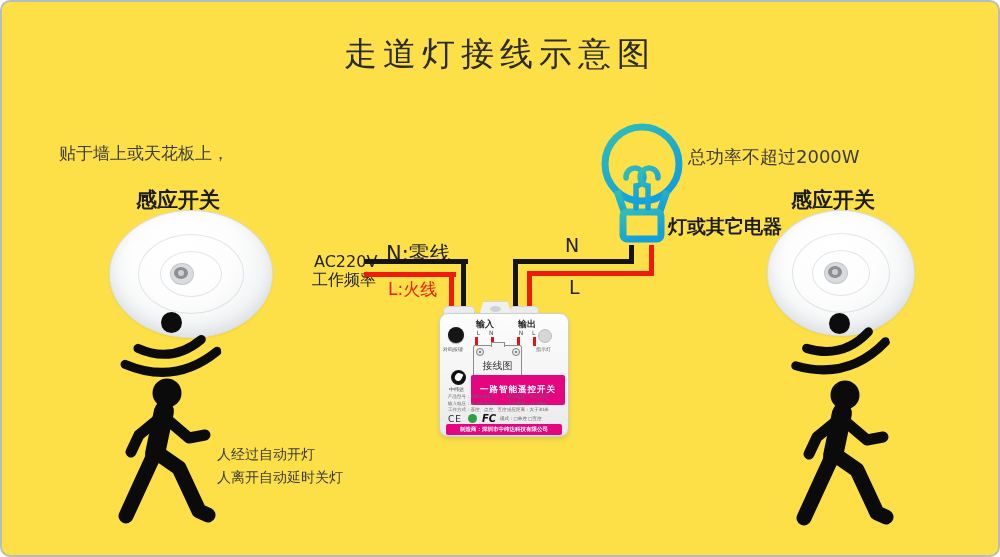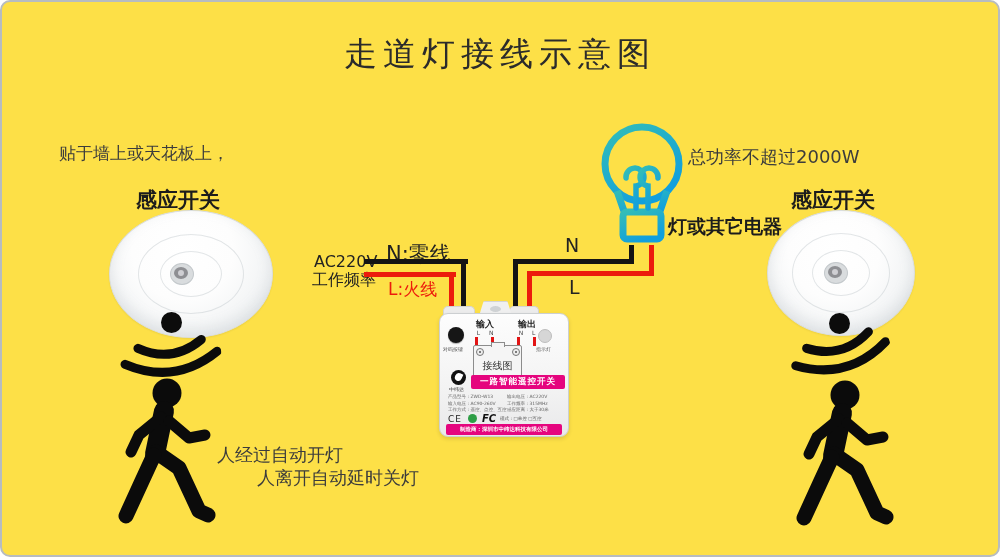--- a/index.html
+++ b/index.html
@@ -31,21 +31,21 @@
     font-weight:bold;border-radius:2px;}
   .bump{position:absolute;background:#ececec;border:1px solid #d4d4d4;border-bottom:none;
     border-radius:5px 5px 0 0;}
   .tab{position:absolute;background:#f0f0f0;border:1px solid #d4d4d4;border-bottom:none;
     border-radius:6px 6px 0 0;clip-path:polygon(14% 0,86% 0,100% 100%,0 100%);}
   .tab-hole{position:absolute;left:10px;top:4px;width:11px;height:6px;border-radius:50%;background:#cfd2d4;}
   .screw{position:absolute;width:6px;height:6px;border-radius:50%;border:1px solid #777;background:#eee;}
   .screw::after{content:"";position:absolute;left:2px;top:2px;width:2px;height:2px;border-radius:50%;background:#555;}
   .stub{position:absolute;width:3px;height:9px;background:#e21414;}
   .rohs{border-radius:50%;background:#2e9e46;}
-  .person-caption{position:absolute;color:#3c3c3c;font-size:18px;line-height:23px;}
+  .person-caption{position:absolute;color:#3c3c3c;font-size:14px;line-height:23px;}
 </style>
 </head>
 <body>
 
 <div class="canvas">
 
   <div class="title">走道灯接线示意图</div>
 
   <div class="note" style="left:57px;top:140px;font-size:17px;">贴于墙上或天花板上，</div>
 
@@ -66,21 +66,21 @@
     <circle cx="53" cy="19" r="14.5" fill="#0b0b0b"></circle>
     <g fill="none" stroke="#0b0b0b" stroke-linecap="round" stroke-linejoin="round">
       <path d="M50,37 L41,80" stroke-width="20"></path>
       <path d="M47,43 L25,61 L17,78" stroke-width="11"></path>
       <path d="M55,47 L75,64 L91,61" stroke-width="11"></path>
       <path d="M42,78 L65,94 L85,137 L94,141" stroke-width="15"></path>
       <path d="M40,81 L28,107 L12,142" stroke-width="15"></path>
     </g>
   </svg>
   <div class="person-caption" style="left:215px;top:441px;">人经过自动开灯</div>
-  <div class="person-caption" style="left:215px;top:464px;margin-left:40px;">人离开自动延时关灯</div>
+  <div class="person-caption" style="left:215px;top:464px;">人离开自动延时关灯</div>
 
   <div class="note" style="left:384px;top:238px;font-size:21px;color:#222;">N:零线</div>
   <div class="note" style="left:312px;top:250px;font-size:16px;color:#222;">AC220V</div>
   <div class="note" style="left:310px;top:268px;font-size:16px;color:#222;">工作频率</div>
   <div class="note" style="left:386px;top:276px;font-size:17px;color:#ec1b0c;">L:火线</div>
 
   <div class="wire black" style="left:362px;top:257px;width:104px;height:5px;"></div>
   <div class="wire black" style="left:459px;top:257px;width:5px;height:56px;"></div>
   <div class="wire red" style="left:362px;top:270px;width:92px;height:5px;"></div>
   <div class="wire red" style="left:447px;top:270px;width:5px;height:43px;"></div>
@@ -115,21 +115,21 @@
     <div style="left:33px;top:31px;width:47px;height:33px;border:1.5px solid #8c8c8c;background:#f5f5f5;border-radius:2px;">
       <div style="left:17px;top:-4px;width:12px;height:4px;background:#f5f5f5;border:1.5px solid #8c8c8c;border-bottom:none;"></div>
       <div class="screw" style="left:2px;top:2px;"></div>
       <div class="screw" style="left:38px;top:2px;"></div>
       <div class="mod-txt" style="left:0;top:13px;width:100%;text-align:center;font-size:10px;color:#333;">接线图</div>
     </div>
     <div style="left:11px;top:56px;width:15px;height:15px;border-radius:50%;background:#111;">
       <div style="left:4px;top:3px;width:7px;height:8px;border-radius:50% 0 50% 50%;background:#fff;transform:rotate(25deg);"></div>
     </div>
     <div class="mod-txt" style="left:9px;top:72px;font-size:5px;color:#333;">中纬达</div>
-    <div class="banner" style="left:31px;top:61px;width:94px;height:14px;font-size:8.5px;letter-spacing:1px;">一路智能遥控开关</div>
+    <div class="banner" style="left:31px;top:61px;width:94px;height:30px;font-size:8.5px;letter-spacing:1px;">一路智能遥控开关</div>
     <div class="mod-txt" style="left:8px;top:80px;font-size:4.5px;line-height:6.5px;color:#666;">产品型号：ZWD-W13</div>
     <div class="mod-txt" style="left:8px;top:86.5px;font-size:4.5px;line-height:6.5px;color:#666;">输入电压：AC90-260V</div>
     <div class="mod-txt" style="left:8px;top:93px;font-size:4.5px;line-height:6.5px;color:#666;">工作方式：遥控、点控、互控</div>
     <div class="mod-txt" style="left:67px;top:80px;font-size:4.5px;line-height:6.5px;color:#666;">输出电压：AC220V</div>
     <div class="mod-txt" style="left:67px;top:86.5px;font-size:4.5px;line-height:6.5px;color:#666;">工作频率：315MHz</div>
     <div class="mod-txt" style="left:67px;top:93px;font-size:4.5px;line-height:6.5px;color:#666;">感应距离：大于30米</div>
     <div class="mod-txt" style="left:8px;top:100px;font-size:9px;font-weight:normal;letter-spacing:1px;color:#222;">CE</div>
     <div class="rohs" style="left:28px;top:100px;width:9px;height:9px;"></div>
     <div class="mod-txt" style="left:42px;top:99px;font-size:10px;font-weight:bold;font-style:italic;color:#111;">FC</div>
     <div class="mod-txt" style="left:60px;top:102px;font-size:4.5px;color:#555;">模式：□单控 □互控</div>

